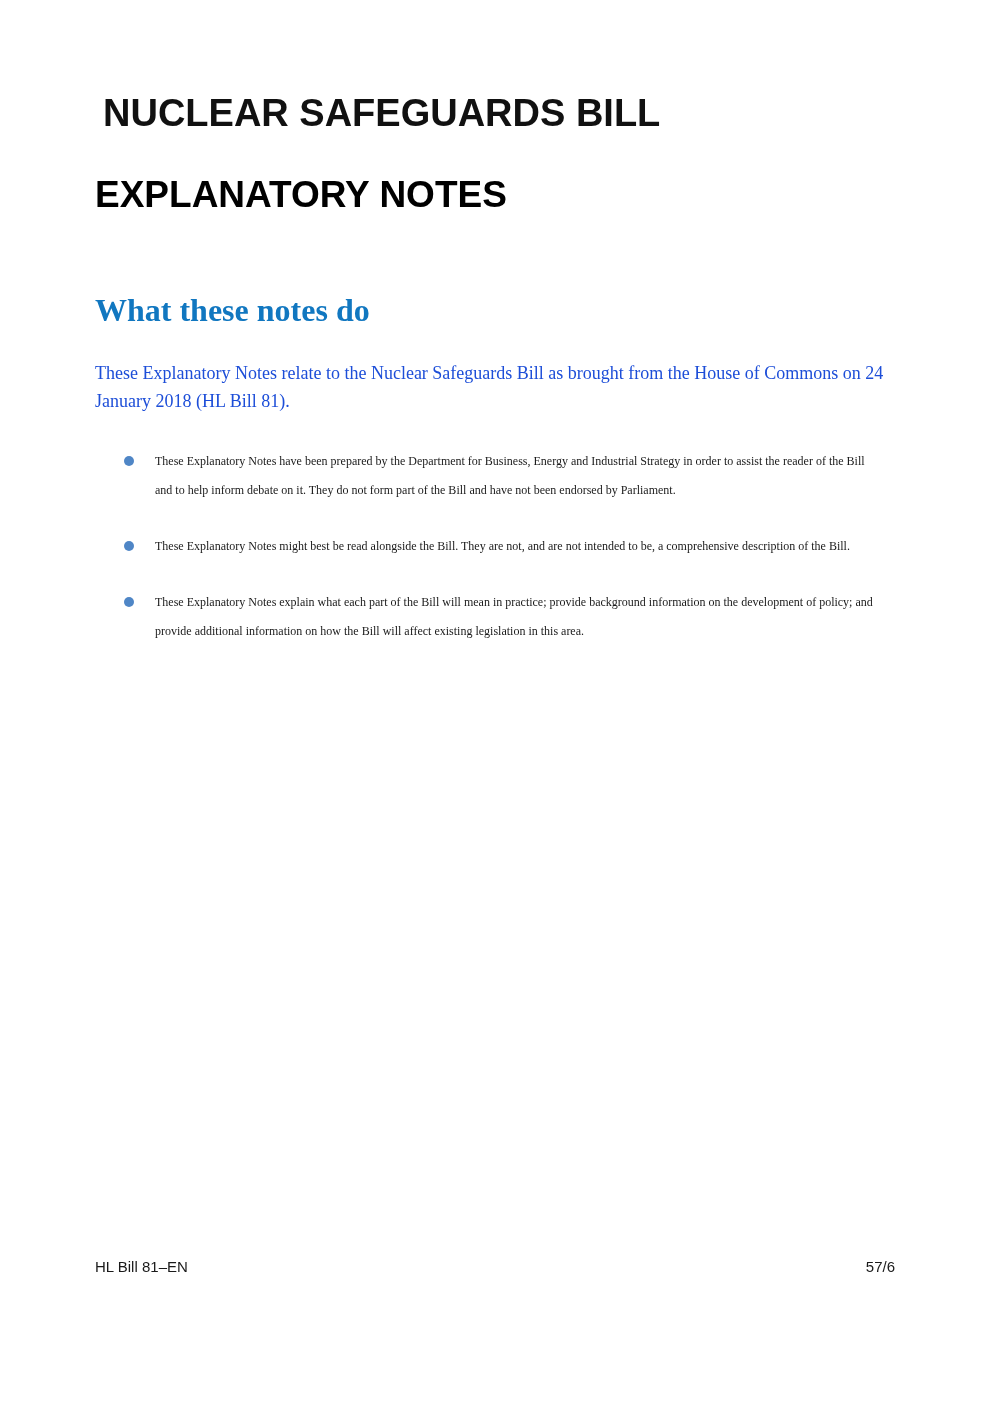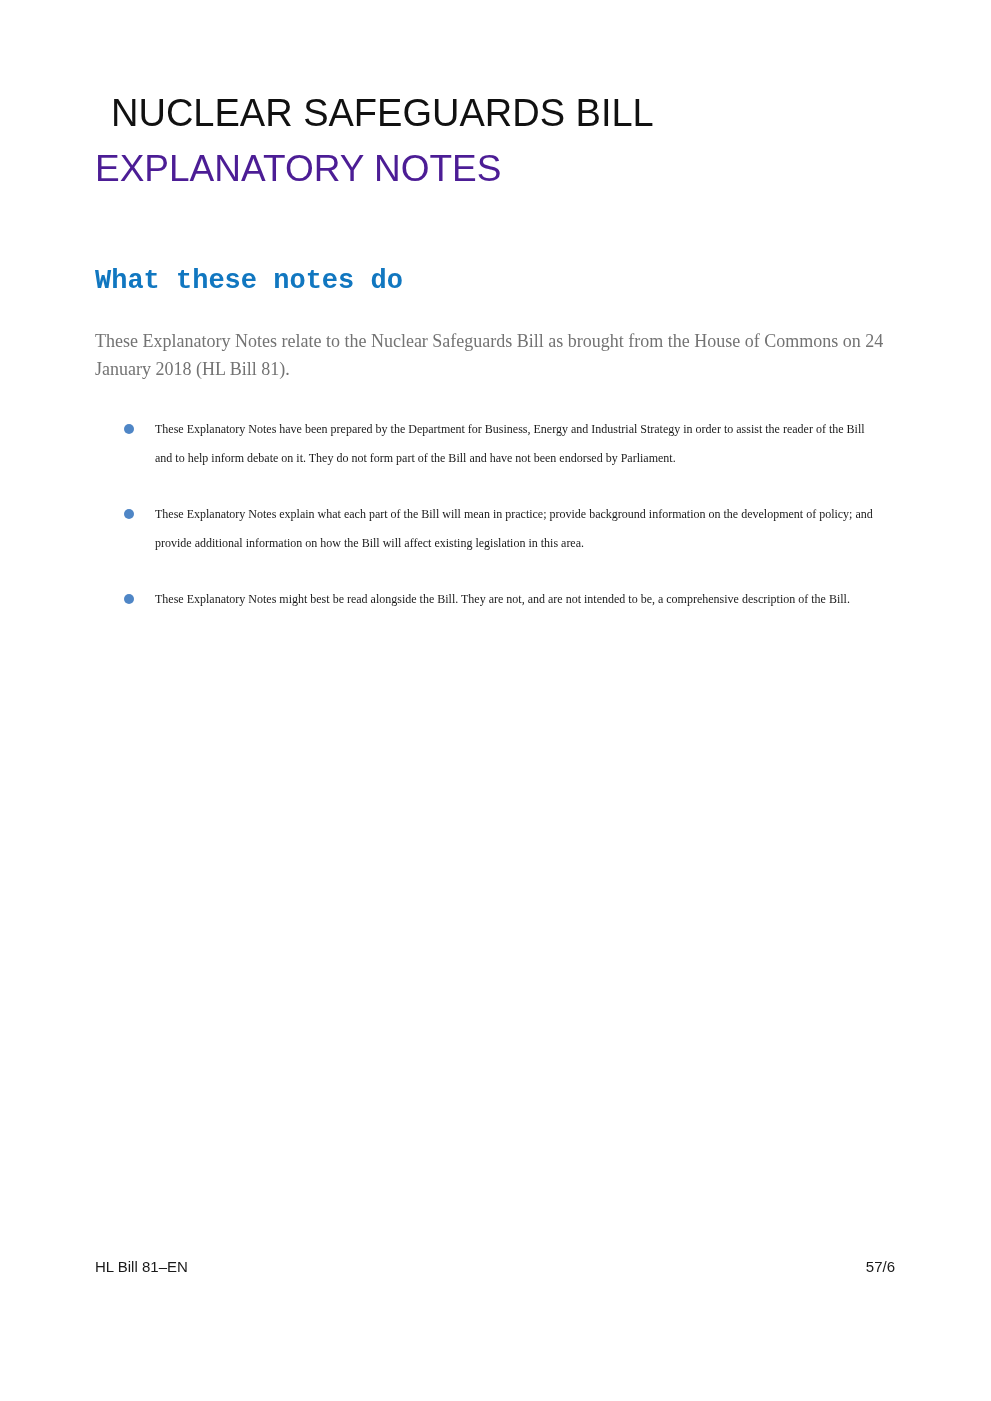--- a/index.html
+++ b/index.html
@@ -16,49 +16,49 @@
     font-family: "Liberation Serif", serif;
     color: #1a1a1a;
   }
   .content {
     position: absolute;
     left: 95px;
     top: 0;
     width: 801px;
   }
   .doc-title {
-    margin: 93px 0 0 16px;
+    margin: 93px 0 0 8px;
     font-family: "Liberation Sans", sans-serif;
-    font-weight: 400;
+    font-weight: 700;
     font-size: 38px;
     line-height: 1.1;
     color: #111111;
     letter-spacing: 0px;
   }
   .doc-subtitle {
-    margin: 14px 0 0 0;
+    margin: 40px 0 0 0;
     font-family: "Liberation Sans", sans-serif;
-    font-weight: 400;
+    font-weight: 700;
     font-size: 37px;
     line-height: 1.1;
-    color: #4c1d95;
+    color: #000000;
   }
   .section-heading {
     margin: 78px 0 0 0;
-    font-family: Liberation Mono, monospace;
+    font-family: Liberation Serif, serif;
     font-weight: 700;
-    font-size: 27px;
+    font-size: 32px;
     line-height: 1.1;
     color: var(--heading-blue, #1177c0);
   }
   .intro-para {
     margin: 30px 0 6px 0;
     font-size: 18px;
     line-height: 28px;
-    color: #737373;
+    color: #1d4ed8;
   }
   .bullet-list {
     margin: 32px 0 0 0;
     padding: 0;
     list-style: none;
   }
   .bullet-item {
     position: relative;
     margin: 0 0 27px 0;
     padding-left: 60px;
@@ -103,25 +103,25 @@
 
     <p class="intro-para">These Explanatory Notes relate to the Nuclear Safeguards Bill as brought from the House of Commons on 24 January 2018 (HL Bill 81).</p>
 
     <ul class="bullet-list">
       <li class="bullet-item">
         <span class="bullet-marker"></span>
         <span>These Explanatory Notes have been prepared by the Department for Business, Energy and Industrial Strategy in order to assist the reader of the Bill and to help inform debate on it. They do not form part of the Bill and have not been endorsed by Parliament.</span>
       </li>
       <li class="bullet-item">
         <span class="bullet-marker"></span>
-        <span>These Explanatory Notes explain what each part of the Bill will mean in practice; provide background information on the development of policy; and provide additional information on how the Bill will affect existing legislation in this area.</span>
+        <span>These Explanatory Notes might best be read alongside the Bill. They are not, and are not intended to be, a comprehensive description of the Bill.</span>
       </li>
       <li class="bullet-item">
         <span class="bullet-marker"></span>
-        <span>These Explanatory Notes might best be read alongside the Bill. They are not, and are not intended to be, a comprehensive description of the Bill.</span>
+        <span>These Explanatory Notes explain what each part of the Bill will mean in practice; provide background information on the development of policy; and provide additional information on how the Bill will affect existing legislation in this area.</span>
       </li>
     </ul>
   </div>
 
   <div class="footer">
     <span>HL Bill 81–EN</span>
     <span>57/6</span>
   </div>
 </div>
 

